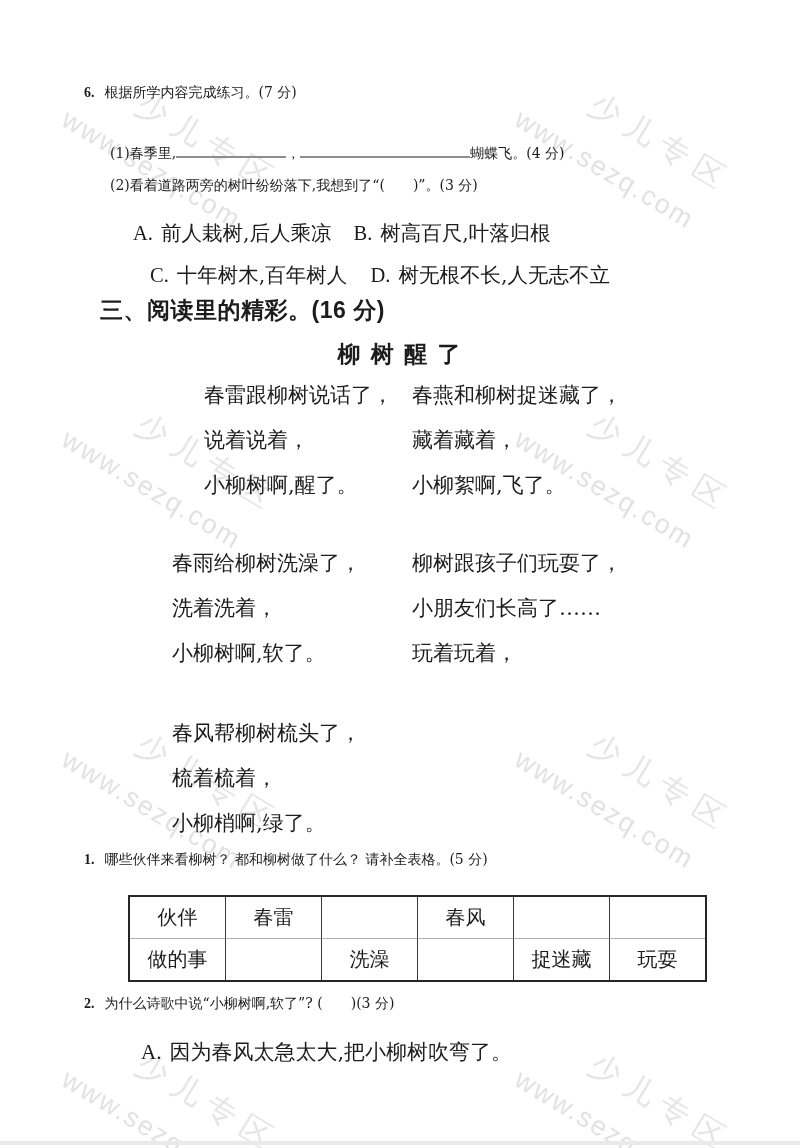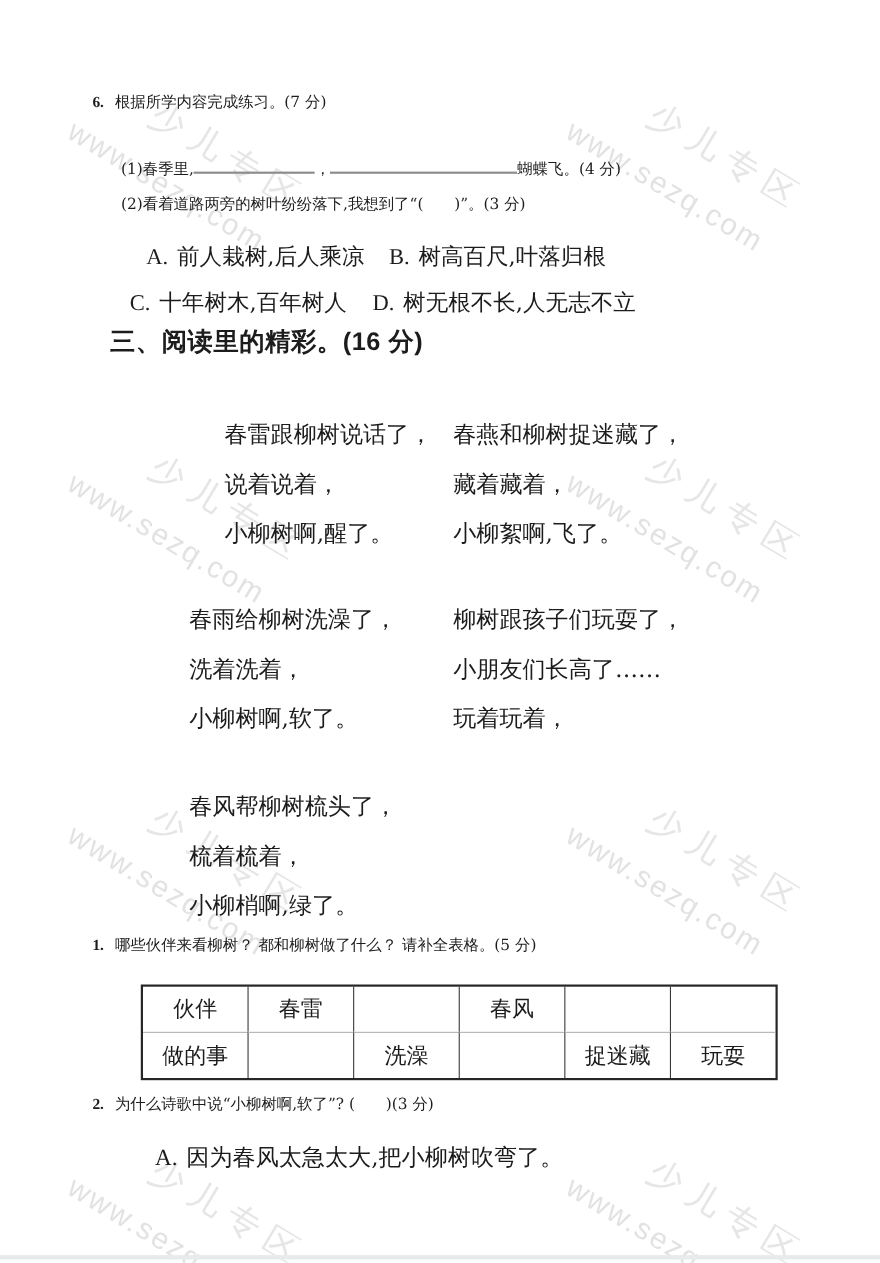--- a/index.html
+++ b/index.html
@@ -137,30 +137,31 @@
   </div>
 
   <div class="opt-row" style="left:133px; top:219px;">
     <span class="opt-col">
       <span class="optlabel">A.</span><span>前人栽树,后人乘凉</span>
     </span><span>
       <span class="optlabel">B.</span><span>树高百尺,叶落归根</span>
     </span>
   </div>
 
-  <div class="opt-row" style="left:118px; top:261px;">
+  <div class="opt-row" style="left:150px; top:261px;">
     <span class="opt-col">
       <span class="optlabel">C.</span><span>十年树木,百年树人</span>
     </span><span>
       <span class="optlabel">D.</span><span>树无根不长,人无志不立</span>
     </span>
   </div>
 
   <div class="sec-heading" style="left:100px; top:295px;">三、阅读里的精彩。(16 分)</div>
 
+  <div class="poem-title" style="top:339px;">柳 树 醒 了</div>
 
   <div class="stanza" style="left:172px; top:373px;margin-left:32px;">
     <div class="pline">春雷跟柳树说话了，</div>
     <div class="pline">说着说着，</div>
     <div class="pline">小柳树啊,醒了。</div>
   </div>
   <div class="stanza" style="left:412px; top:373px;">
     <div class="pline">春燕和柳树捉迷藏了，</div>
     <div class="pline">藏着藏着，</div>
     <div class="pline">小柳絮啊,飞了。</div>

